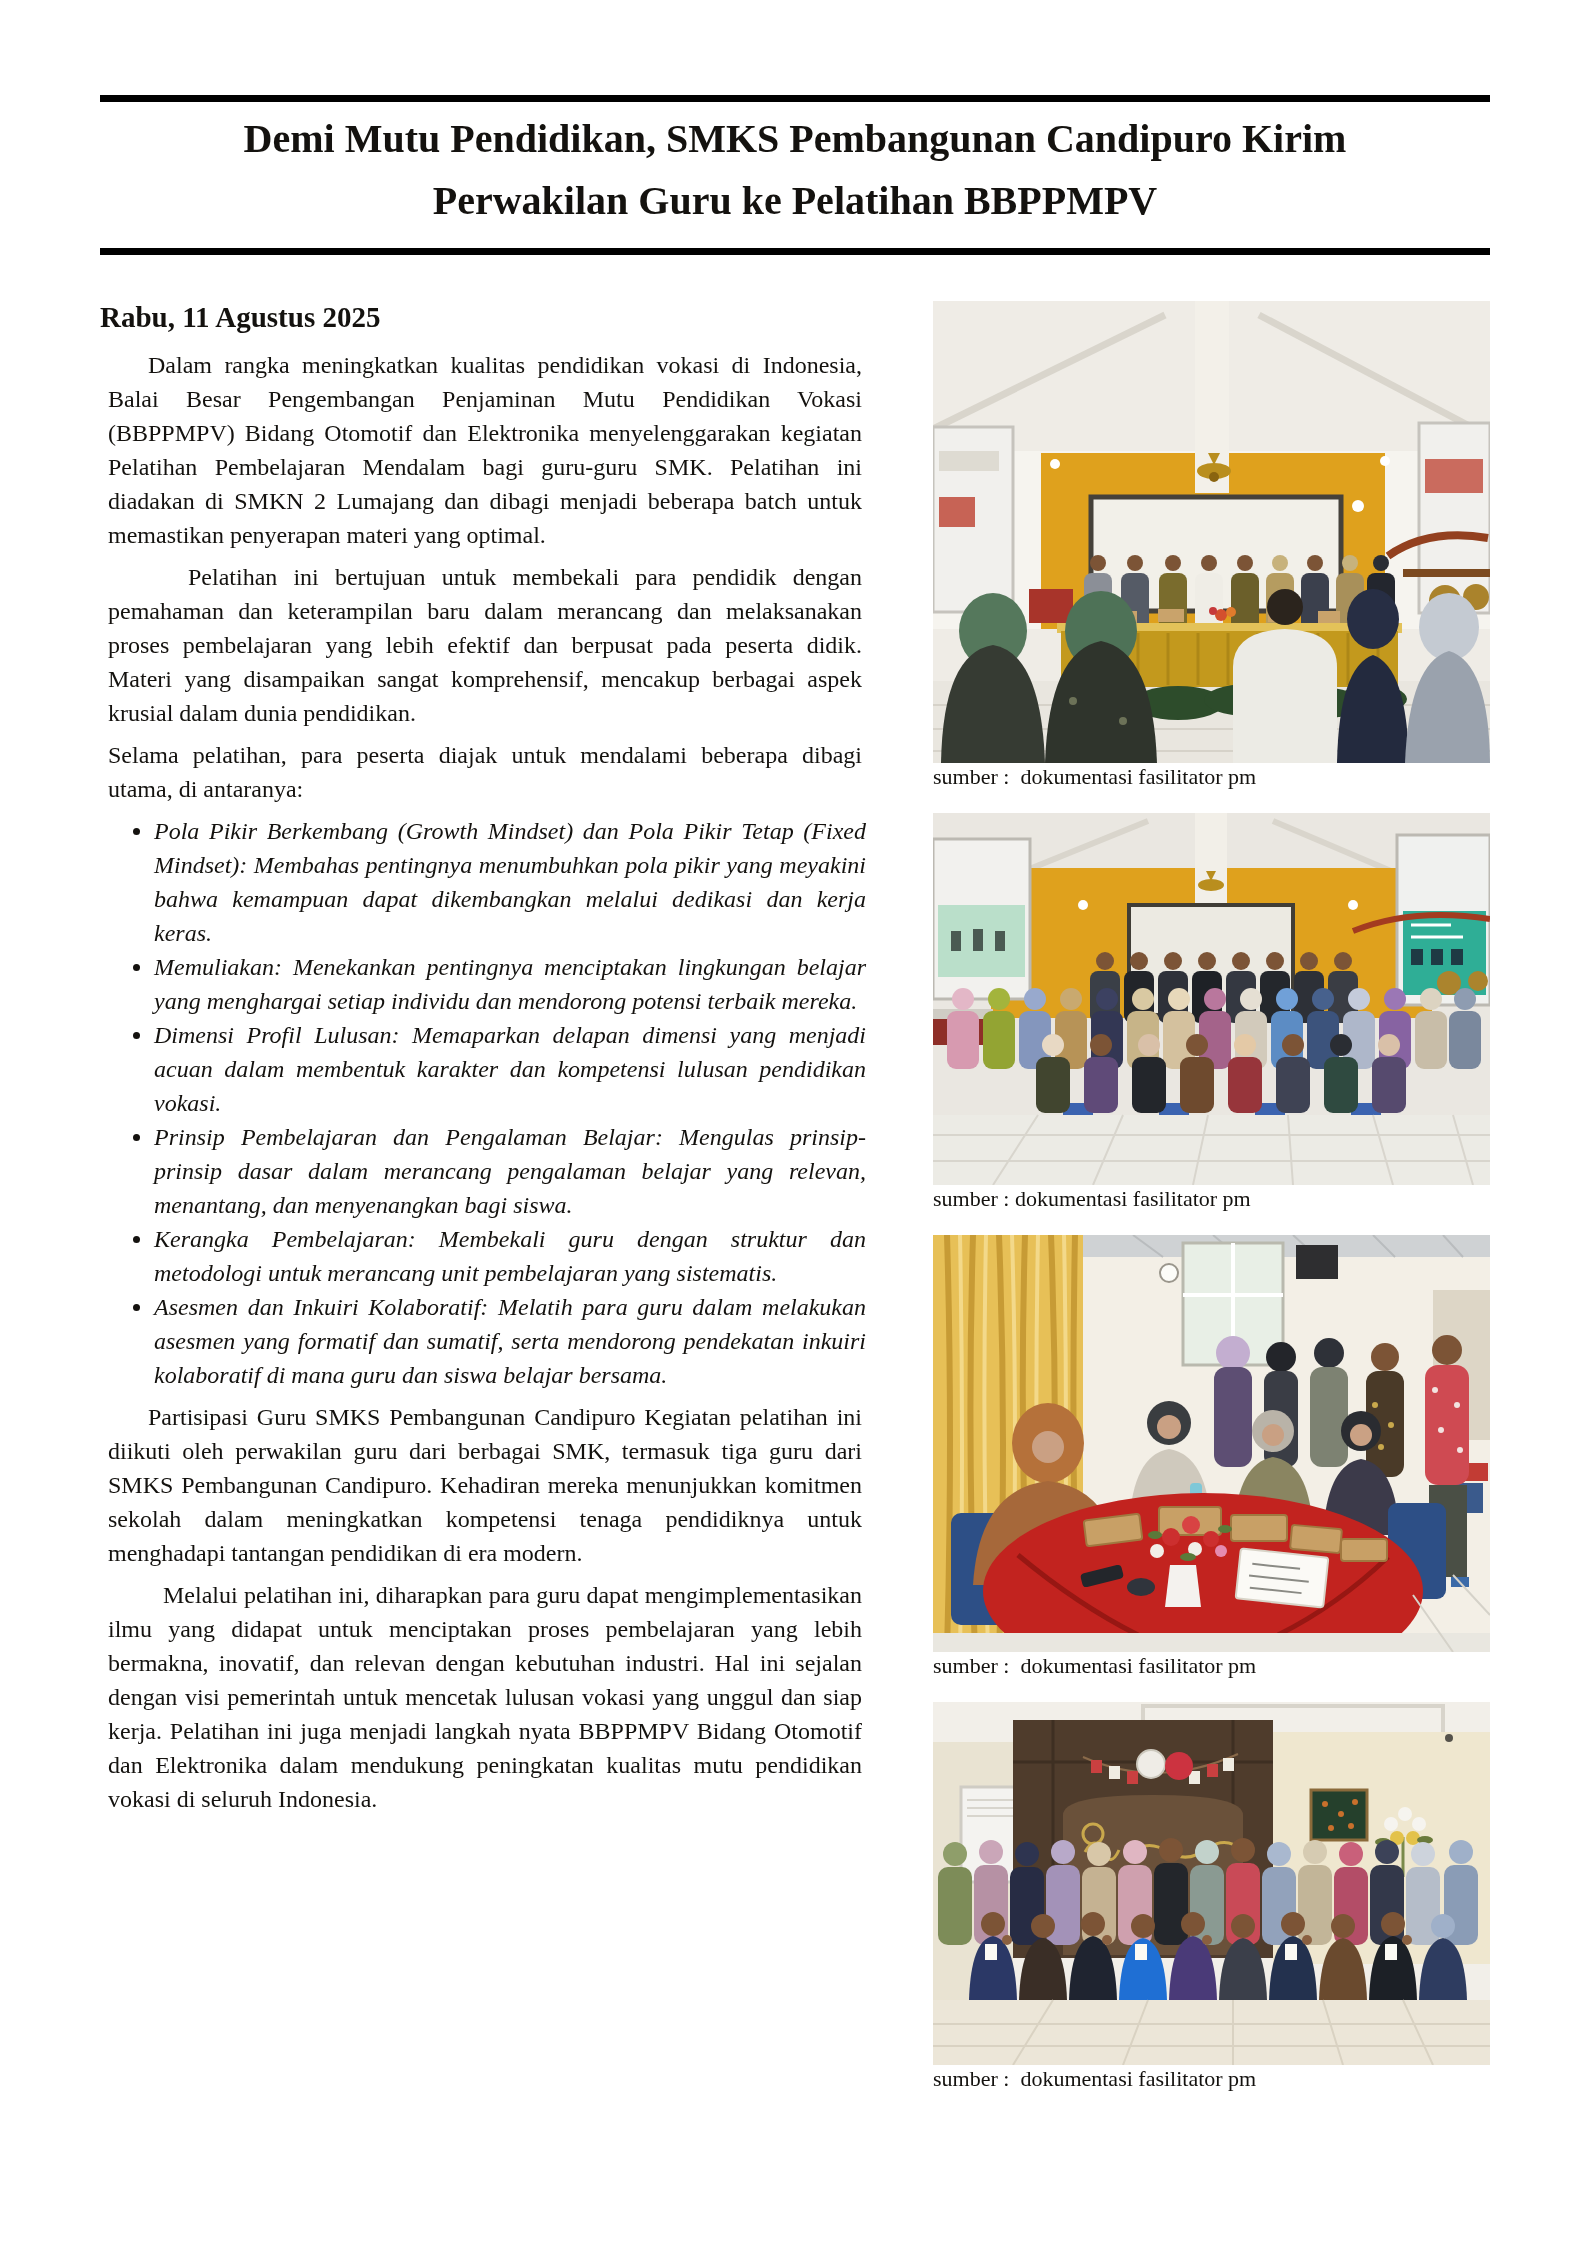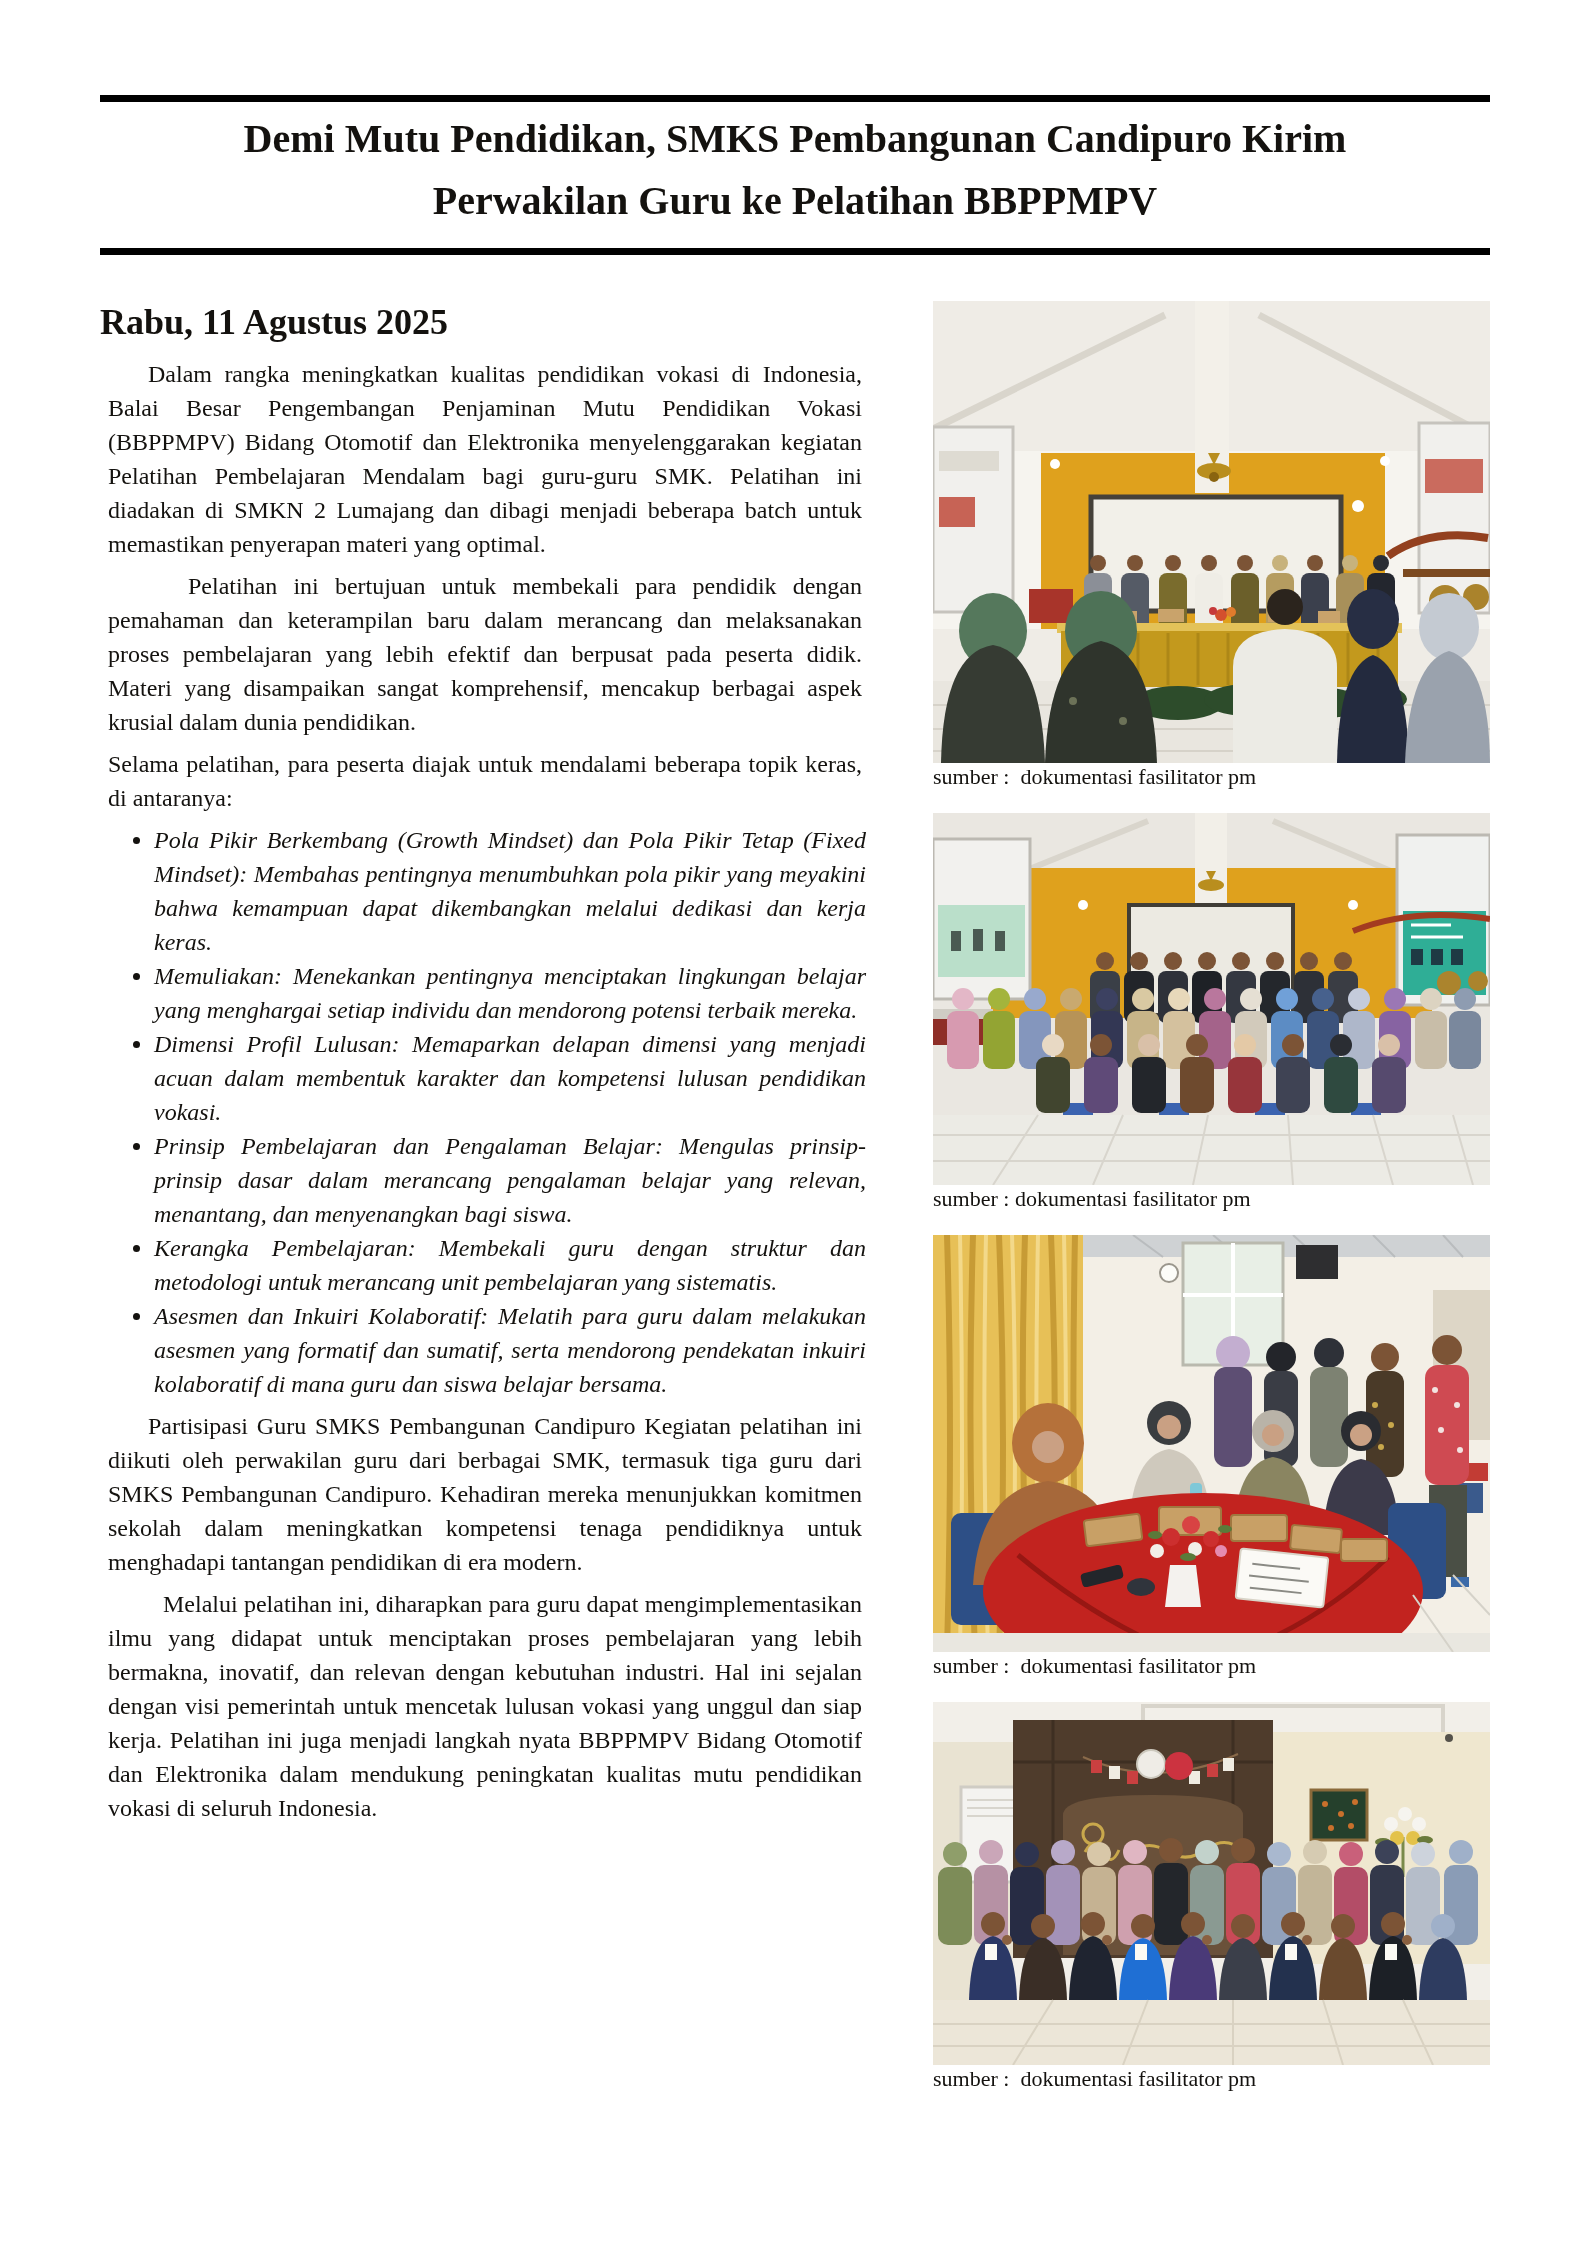--- a/index.html
+++ b/index.html
@@ -8,21 +8,21 @@
     font-family:"Liberation Serif","DejaVu Serif",serif;color:#14120f;
   }
   .page{padding:95px 97px 0 100px;}
   .rule{height:7px;background:#000;border:0;margin:0;}
   .title{
     font-size:40px;font-weight:bold;text-align:center;
     line-height:1.55;margin:6px auto 16px;max-width:1260px;
   }
   .content{display:flex;margin-top:46px;}
   .text-col{width:770px;flex:0 0 770px;}
-  .date{font-size:36px;font-weight:bold;margin:0 0 14px 0;}
+  .date{font-size:29px;font-weight:bold;margin:0 0 14px 0;}
   .text-col p{font-size:24px;line-height:34px;text-align:justify;margin:8px;}
   .ind-40{text-indent:40px;}
   .ind-80{text-indent:80px;}
   .ind-55{text-indent:55px;}
   .topics{margin:4px;padding-left:50px;font-style:italic;}
   .topics li{font-size:24px;line-height:34px;text-align:justify;}
   .photo-col{width:557px;flex:0 0 557px;margin-left:auto;}
   figure{margin:0 0 22px 0;}
   figure svg{display:block;width:557px;}
   figcaption{
@@ -40,21 +40,21 @@
   <h1 class="title">Demi Mutu Pendidikan, SMKS Pembangunan Candipuro Kirim Perwakilan Guru ke Pelatihan BBPPMPV</h1>
 
   <hr class="rule">
 
   <div class="content">
 
     <div class="text-col">
       <h2 class="date">Rabu, 11 Agustus 2025</h2>
       <p class="ind-40">Dalam rangka meningkatkan kualitas pendidikan vokasi di Indonesia, Balai Besar Pengembangan Penjaminan Mutu Pendidikan Vokasi (BBPPMPV) Bidang Otomotif dan Elektronika menyelenggarakan kegiatan Pelatihan Pembelajaran Mendalam bagi guru-guru SMK. Pelatihan ini diadakan di SMKN 2 Lumajang dan dibagi menjadi beberapa batch untuk memastikan penyerapan materi yang optimal.</p>
       <p class="ind-80">Pelatihan ini bertujuan untuk membekali para pendidik dengan pemahaman dan keterampilan baru dalam merancang dan melaksanakan proses pembelajaran yang lebih efektif dan berpusat pada peserta didik. Materi yang disampaikan sangat komprehensif, mencakup berbagai aspek krusial dalam dunia pendidikan.</p>
-      <p>Selama pelatihan, para peserta diajak untuk mendalami beberapa topik keras, di antaranya:</p>
+      <p>Selama pelatihan, para peserta diajak untuk mendalami beberapa dibagi utama, di antaranya:</p>
       <ul class="topics">
         <li>Pola Pikir Berkembang (Growth Mindset) dan Pola Pikir Tetap (Fixed Mindset): Membahas pentingnya menumbuhkan pola pikir yang meyakini bahwa kemampuan dapat dikembangkan melalui dedikasi dan kerja keras.</li>
         <li>Memuliakan: Menekankan pentingnya menciptakan lingkungan belajar yang menghargai setiap individu dan mendorong potensi terbaik mereka.</li>
         <li>Dimensi Profil Lulusan: Memaparkan delapan dimensi yang menjadi acuan dalam membentuk karakter dan kompetensi lulusan pendidikan vokasi.</li>
         <li>Prinsip Pembelajaran dan Pengalaman Belajar: Mengulas prinsip-prinsip dasar dalam merancang pengalaman belajar yang relevan, menantang, dan menyenangkan bagi siswa.</li>
         <li>Kerangka Pembelajaran: Membekali guru dengan struktur dan metodologi untuk merancang unit pembelajaran yang sistematis.</li>
         <li>Asesmen dan Inkuiri Kolaboratif: Melatih para guru dalam melakukan asesmen yang formatif dan sumatif, serta mendorong pendekatan inkuiri kolaboratif di mana guru dan siswa belajar bersama.</li>
       </ul>
       <p class="ind-40">Partisipasi Guru SMKS Pembangunan Candipuro Kegiatan pelatihan ini diikuti oleh perwakilan guru dari berbagai SMK, termasuk tiga guru dari SMKS Pembangunan Candipuro. Kehadiran mereka menunjukkan komitmen sekolah dalam meningkatkan kompetensi tenaga pendidiknya untuk menghadapi tantangan pendidikan di era modern.</p>
       <p class="ind-55">Melalui pelatihan ini, diharapkan para guru dapat mengimplementasikan ilmu yang didapat untuk menciptakan proses pembelajaran yang lebih bermakna, inovatif, dan relevan dengan kebutuhan industri. Hal ini sejalan dengan visi pemerintah untuk mencetak lulusan vokasi yang unggul dan siap kerja. Pelatihan ini juga menjadi langkah nyata BBPPMPV Bidang Otomotif dan Elektronika dalam mendukung peningkatan kualitas mutu pendidikan vokasi di seluruh Indonesia.</p>

